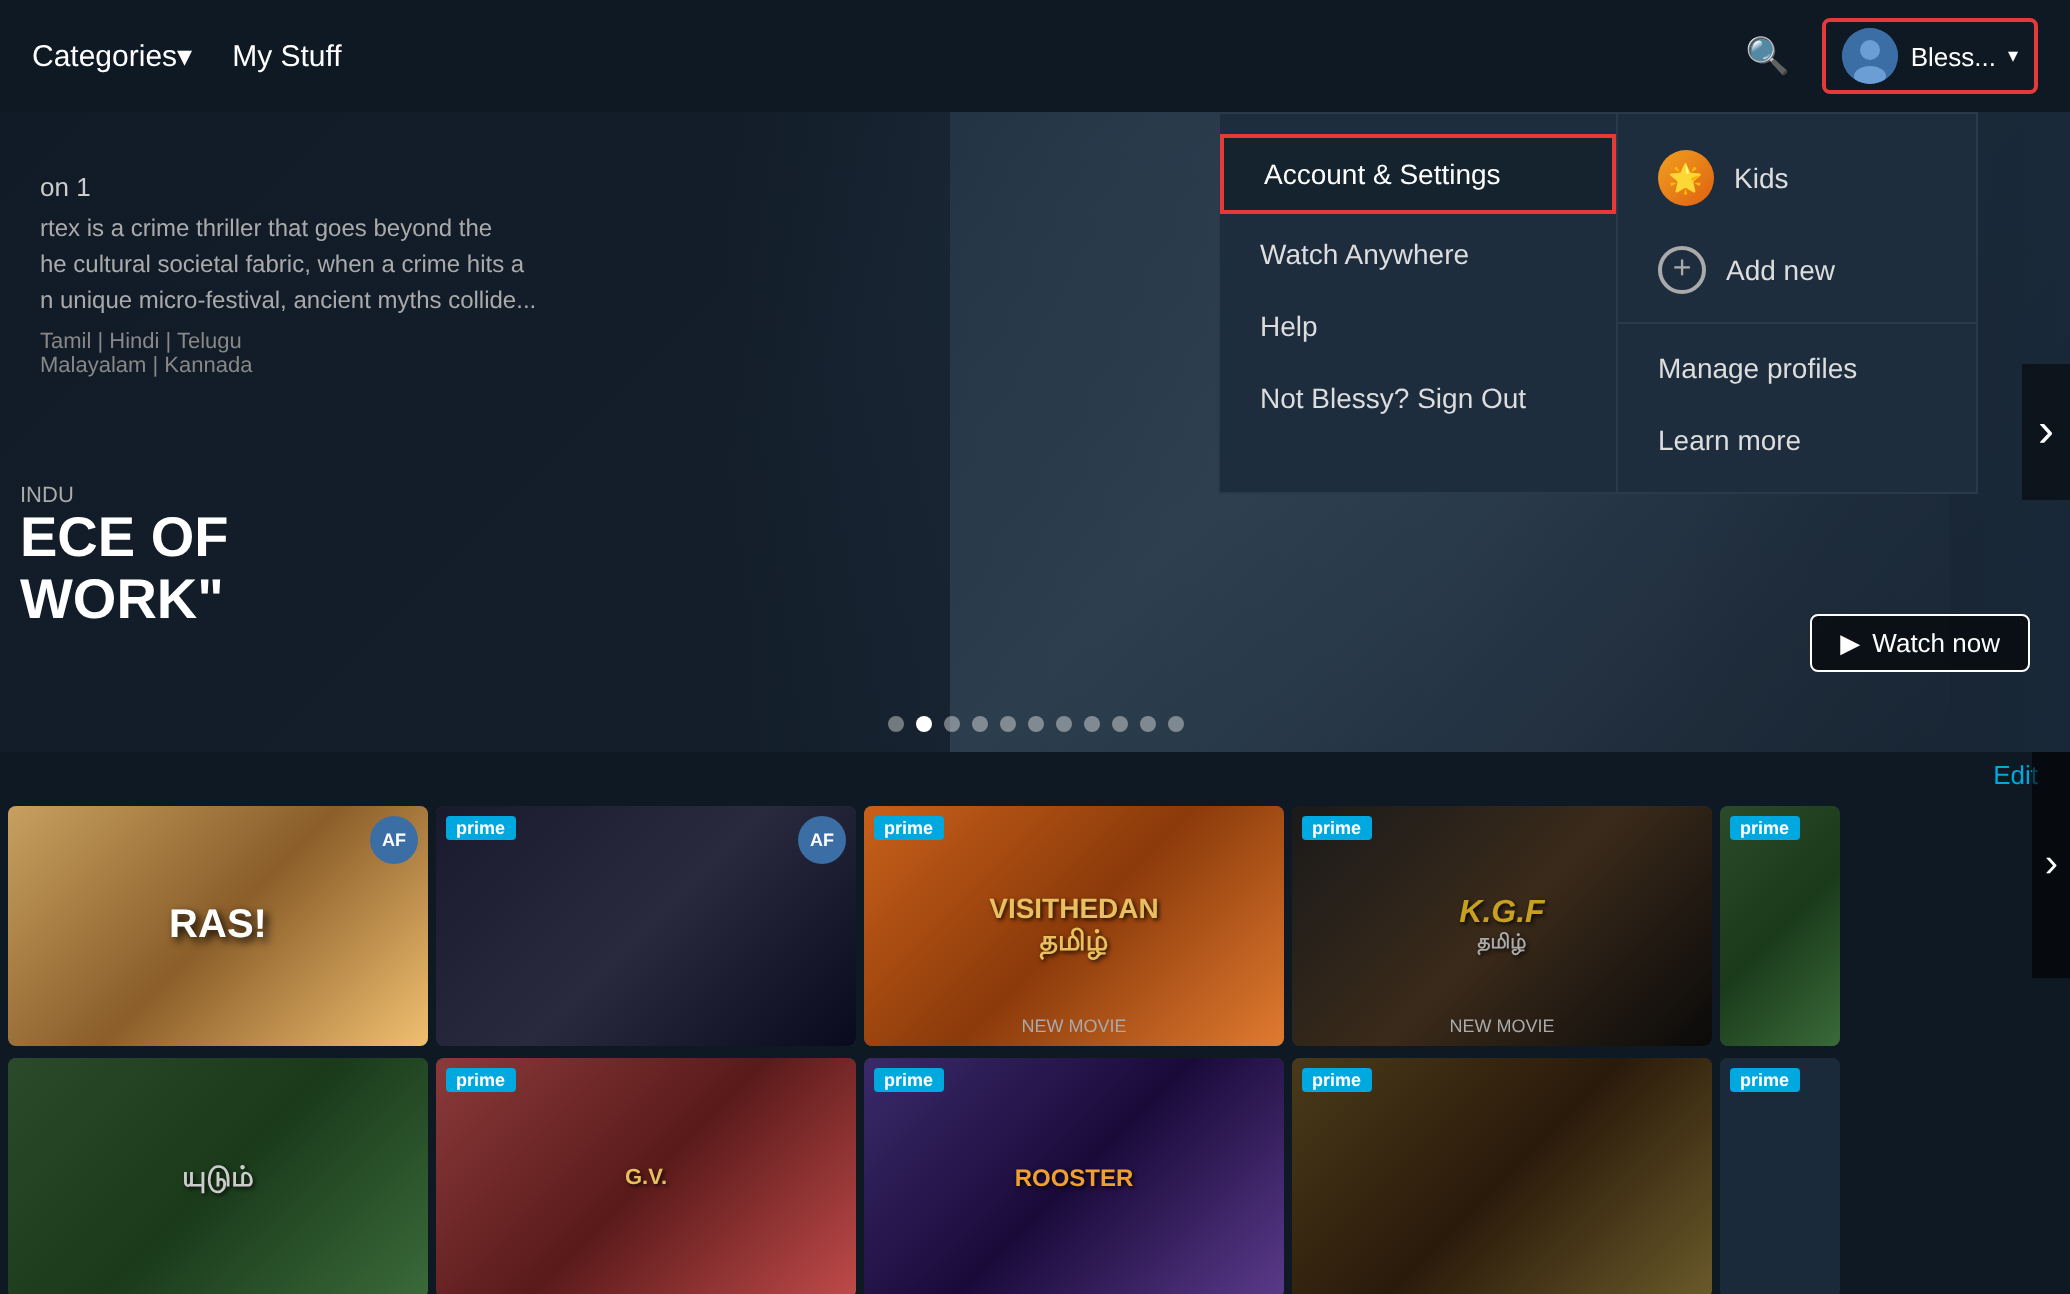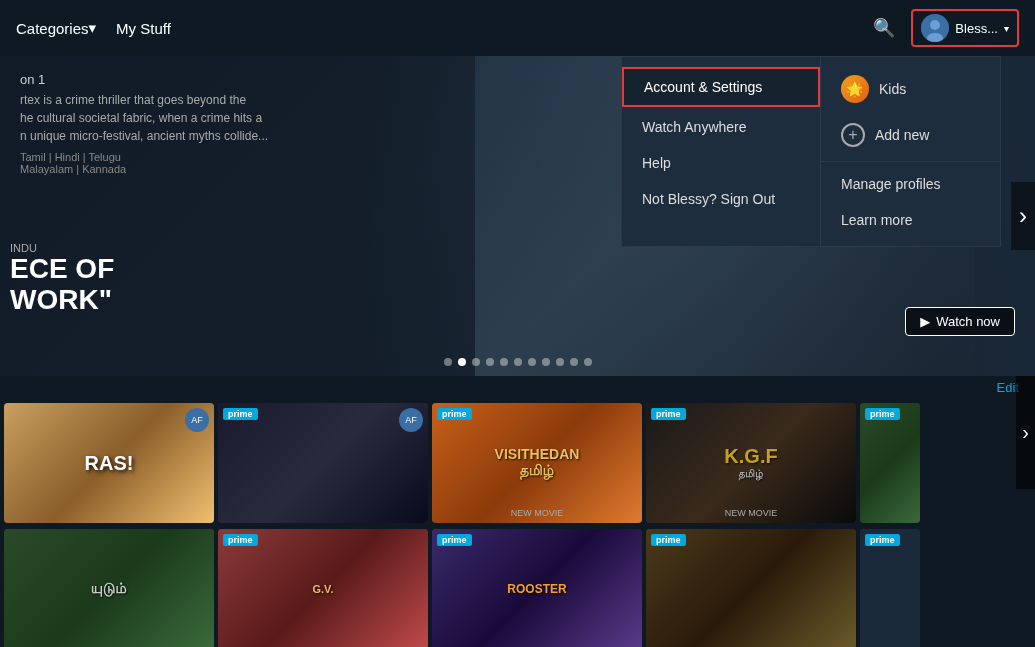--- a/index.html
+++ b/index.html
@@ -106,21 +106,21 @@
       background: linear-gradient(135deg, #1a2535 0%, #2c3e50 40%, #1a2535 100%);
       overflow: hidden;
     }
     .hero-bg {
       position: absolute;
       top: 0; left: 0; right: 0; bottom: 0;
       background: linear-gradient(to right, rgba(15,25,36,0.85) 35%, rgba(15,25,36,0.3) 70%, rgba(15,25,36,0.5) 100%);
     }
     .hero-content {
       position: absolute;
-      top: 16px;
+      top: 30px;
       left: 20px;
       max-width: 360px;
     }
     .hero-season {
       font-size: 13px;
       color: #ccc;
       margin-bottom: 4px;
     }
     .hero-desc {
       font-size: 12px;
@@ -246,21 +246,21 @@
     }
     .af-badge {
       position: absolute;
       top: 5px;
       right: 5px;
       background: #3a6ea5;
       color: #fff;
       font-size: 9px;
       padding: 2px 5px;
       border-radius: 50%;
-      font-weight: normal;
+      font-weight: bold;
       width: 24px;
       height: 24px;
       display: flex;
       align-items: center;
       justify-content: center;
     }
     .new-movie-label {
       position: absolute;
       bottom: 5px;
       left: 50%;
@@ -292,23 +292,24 @@
       text-shadow: 1px 1px 2px rgba(0,0,0,0.8);
       white-space: nowrap;
     }
     .visithedan-text {
       font-size: 14px;
       font-weight: bold;
       color: #e8c060;
       text-align: center;
     }
     .kgf-text {
-      font-size: 20px;
+      font-size: 16px;
       font-weight: bold;
       color: #c8a020;
+      font-style: italic;
     }
     .row-next-arrow {
       position: absolute;
       right: 0;
       top: 376px;
       background: rgba(0,0,0,0.6);
       color: #fff;
       font-size: 20px;
       padding: 45px 6px;
       cursor: pointer;
@@ -320,21 +321,21 @@
       position: absolute;
       top: 56px;
       left: 0;
       right: 0;
       bottom: 0;
       z-index: 200;
     }
     .dropdown-container {
       position: absolute;
       top: 0;
-      right: 34px;
+      right: 46px;
       display: flex;
       gap: 0;
     }
     .dropdown-left {
       background: #1e2d3d;
       border: 1px solid #2a3a4a;
       min-width: 200px;
       padding: 8px 0;
     }
     .dropdown-right {

